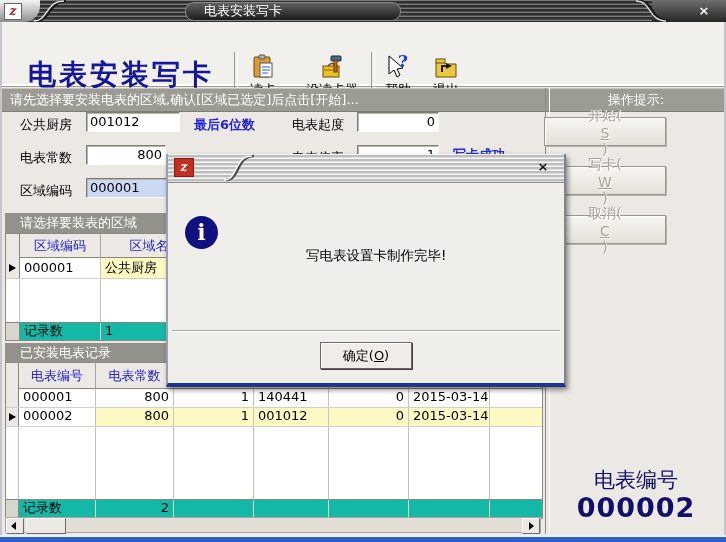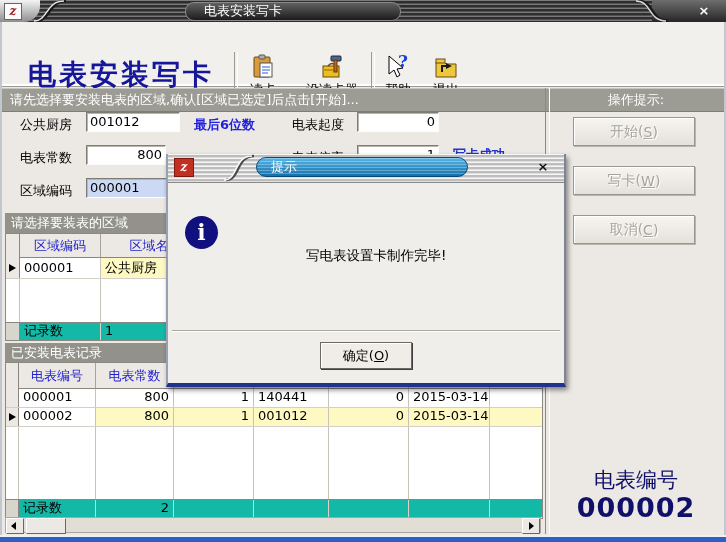--- a/index.html
+++ b/index.html
@@ -45,21 +45,21 @@
 
   
   .flabel{font-size:13px;}
   .finput{height:17px;background:#fff;border:1px solid;border-color:#7d7d74 #fdfdfd #fdfdfd #7d7d74;
     box-shadow:inset 1px 1px 0 #b9b6ae;padding:1px 3px 0 3px;font-size:13px;}
   .r{text-align:right;}
   .hint{color:#2222dd;font-weight:bold;}
   .note{color:#2233cc;font-weight:bold;}
 
   
-  .secbar{background:#92928a;color:#fff;line-height:19px;padding-left:6px;}
+  .secbar{background:#92928a;color:#fff;line-height:19px;padding-left:15px;}
   .grid{background:#fff;border:1px solid #8a8a82;}
   .grow{display:flex;}
   .gcell{box-sizing:border-box;border-right:1px solid #c6c3ba;overflow:hidden;white-space:nowrap;
     padding:0 4px;}
   .ghead .gcell{background:#ece9e4;border-right:1px solid #a8a49c;border-bottom:1px solid #8a867e;
     color:#2222cc;display:flex;align-items:center;}
   .ghc{justify-content:center;}
   .gdata{border-bottom:1px solid #d2cfc6;}
   .gmark{box-sizing:border-box;background:#ece9e4;border-right:1px solid #8a867e;position:relative;}
   .gmark.sel::after{content:"";position:absolute;left:3px;top:50%;margin-top:-4px;
@@ -74,24 +74,24 @@
   .sbtn{width:16px;height:14px;background:#ece9e4;border:1px solid;border-color:#fff #6a6a62 #6a6a62 #fff;
     position:relative;cursor:pointer;}
   .sbtn.left::after{content:"";position:absolute;left:4px;top:3px;
     border-right:5px solid #000;border-top:4px solid transparent;border-bottom:4px solid transparent;}
   .sbtn.right::after{content:"";position:absolute;left:6px;top:3px;
     border-left:5px solid #000;border-top:4px solid transparent;border-bottom:4px solid transparent;}
   .sthumb{width:38px;height:14px;margin-left:2px;background:#ece9e4;
     border:1px solid;border-color:#fff #6a6a62 #6a6a62 #fff;cursor:grab;}
 
   
-  .pbtn{left:573px;width:120px;height:27px;background:linear-gradient(#f7f5f1,#e4e1da);
+  .pbtn{left:544px;width:120px;height:27px;background:linear-gradient(#f7f5f1,#e4e1da);
     border:1px solid #9a968e;box-shadow:inset 1px 1px 0 #fff,1px 1px 0 #b8b4ac;
     color:#a6a49a;text-shadow:1px 1px 0 #fff;font-size:14px;
-    display:flex;align-items:center;justify-content:center;cursor:pointer;}
+    display:flex;align-items:center;justify-content:center;cursor:pointer;flex-direction:column;}
   .mn{text-decoration:underline;}
   .meter-label{left:548px;width:176px;top:466px;text-align:center;font-size:21px;color:#10106a;}
   .meter-value{left:548px;width:176px;top:492px;text-align:center;font-size:27px;font-weight:bold;
     color:#10106a;letter-spacing:1px;}
 
   
   .dialog{left:166px;top:154px;width:396px;height:229px;background:#f0eeea;z-index:10;
     border-left:2px solid #98a0b2;border-right:2px solid #7c8496;border-bottom:4px solid #20348c;
     box-shadow:2px 3px 5px rgba(0,0,0,.45);}
   .dlg-titlebar{position:absolute;left:0;top:0;width:100%;height:28px;
@@ -323,21 +323,20 @@
   <div class="abs edge-right"></div>
   <div class="abs bottom-edge"></div>
 
   <div class="abs dialog">
     <div class="dlg-titlebar">
       <div class="dlg-logo">z</div>
       <svg style="position:absolute;left:56px;top:0;" width="32" height="28">
         <path d="M2,26 C16,26 12,2 30,2" stroke="#4a4a4a" stroke-width="2.5" fill="none"></path>
         <path d="M0,26 C14,26 10,2 28,2" stroke="#fbfbfb" stroke-width="1.5" fill="none"></path>
       </svg>
-      <div class="dlg-pill">提示</div>
       <div class="dlg-close">×</div>
     </div>
     <div class="info-icon">i</div>
     <div class="dlg-msg">写电表设置卡制作完毕!</div>
     <div class="dlg-divider"></div>
     <div class="dlg-ok">
       <span>确定(</span>
         <span class="mn">O</span>
         <span>)</span>
     </div>

